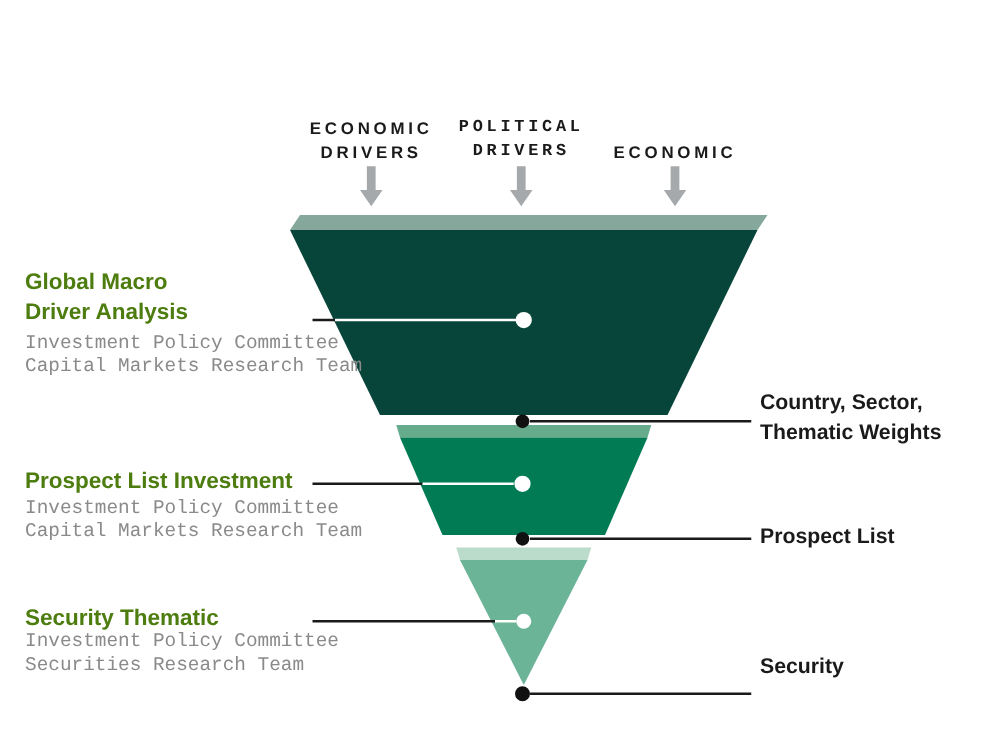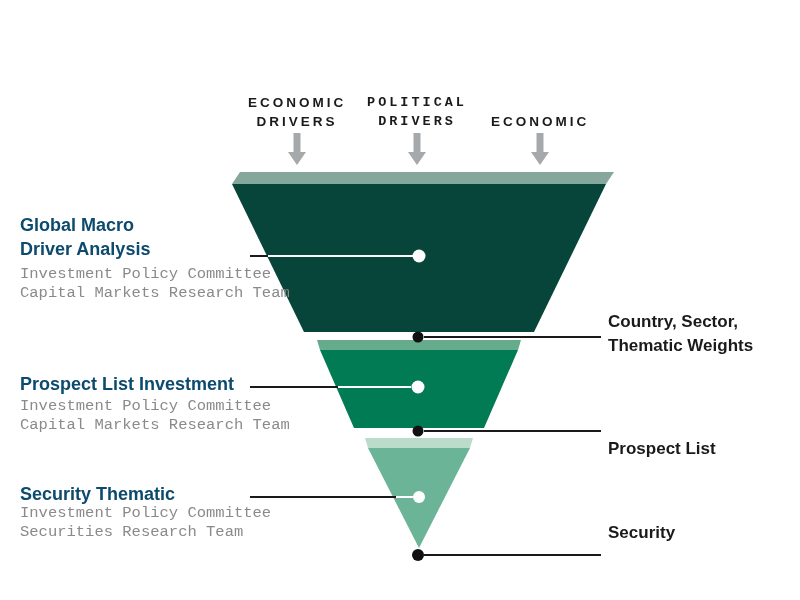--- a/index.html
+++ b/index.html
@@ -26,21 +26,21 @@
     color: #1a1a1a;
   }
 
   .stage-title {
     position: absolute;
     left: 20px;
     white-space: pre-line;
     font-size: 18px;
     font-weight: 700;
     line-height: 24px;
-    color: #0c4a6e;
+    color: #4d7c0f;
   }
   .stage-team {
     position: absolute;
     left: 20px;
     white-space: pre-line;
     font-size: 15.5px;
     line-height: 19px;
     color: #8a8a8a;
     font-family: Liberation Mono, monospace;
   }
@@ -110,16 +110,16 @@
   <div class="stage-title" style="top:356px;">Prospect List Investment</div>
   <div class="stage-team" style="top:381px;">Investment Policy Committee
 Capital Markets Research Team</div>
 
   <div class="stage-title" style="top:466px;">Security Thematic</div>
   <div class="stage-team" style="top:488px;">Investment Policy Committee
 Securities Research Team</div>
 
   <div class="output-label" style="top:294px;">Country, Sector,
 Thematic Weights</div>
-  <div class="output-label" style="top:421px;text-align:right;">Prospect List</div>
+  <div class="output-label" style="top:401px;text-align:right;">Prospect List</div>
   <div class="output-label" style="top:505px;">Security</div>
 
 </div>
 
 </body></html>

